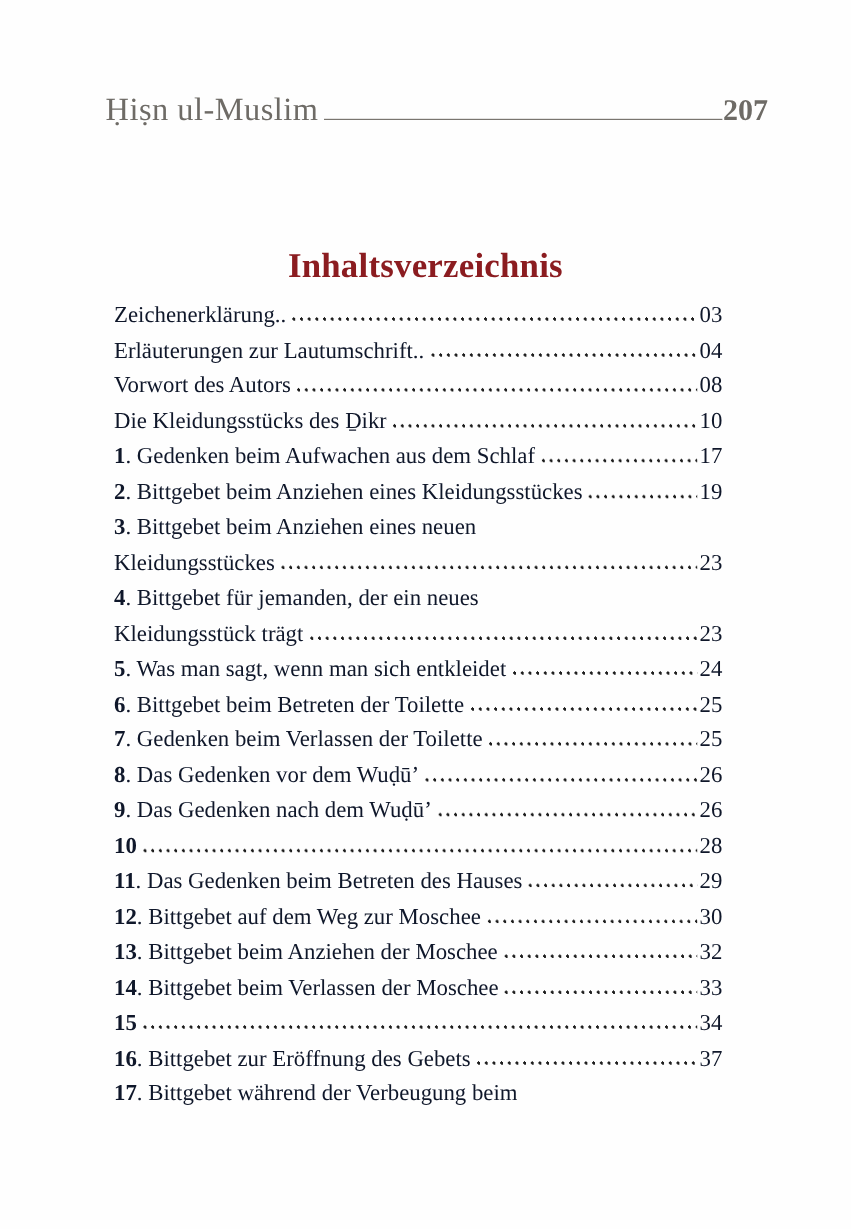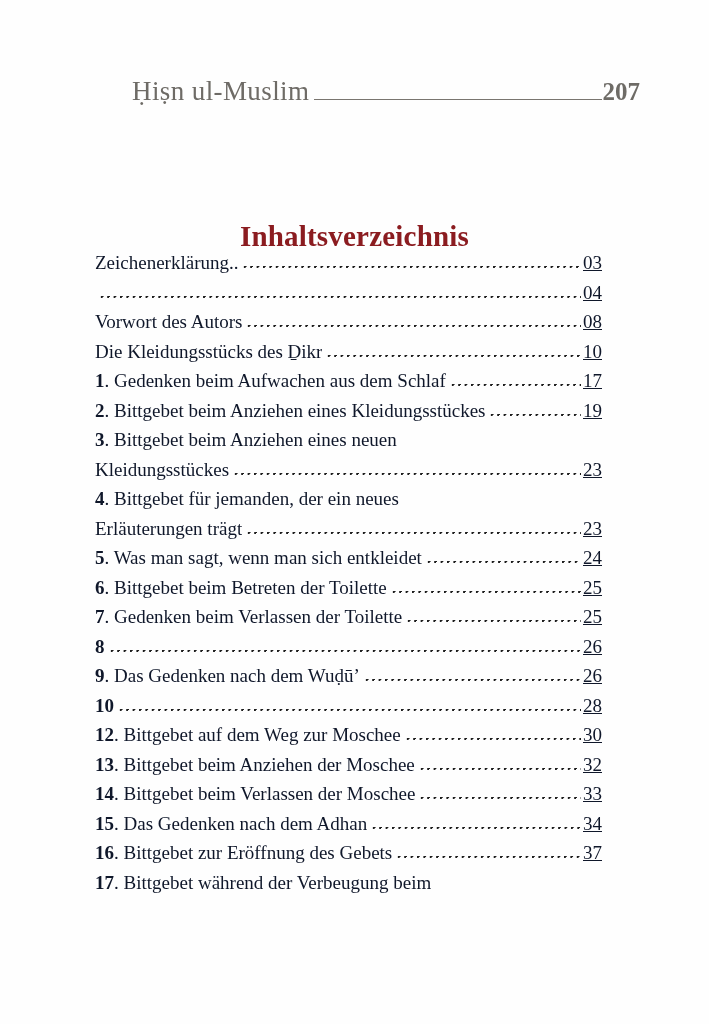--- a/index.html
+++ b/index.html
@@ -22,38 +22,37 @@
     left: 88px; top: 76px;
     width: 552px;
     display: flex;
     align-items: baseline;
     color: #6e6b66;
     white-space: nowrap;
   }
   .book-title {
     font-size: 27px;
     letter-spacing: 0.4px;
-    margin-left: 44px;
   }
   .header-rule {
     flex: 1 1 auto;
     height: 0;
     border-bottom: 1.6px solid #79756f;
     margin: 0 1px 0 5px;
     min-width: 20px;
   }
   .page-number {
     font-size: 25px;
     font-weight: bold;
   }
 
   
   .toc-title {
     position: absolute;
-    left: 0; top: 220px;
+    left: 0; top: 206px;
     width: 709px;
     margin: 0;
     text-align: center;
     font-size: 29px;
     font-weight: bold;
     color: #8b1c20;
     letter-spacing: 0.2px;
   }
 
   
@@ -74,21 +73,21 @@
   .toc-row .txt { flex: 0 1 auto; overflow: hidden; }
   .toc-row .dots {
     flex: 1 1 auto;
     min-width: 8px;
     height: 6px;
     margin: 0 2px 0 4px;
     background-image: radial-gradient(circle 1.3px at 3px 3.8px, #1d1d1d 98%, transparent 100%);
     background-size: 6.4px 6px;
     background-repeat: repeat-x;
   }
-  .toc-row .pg { flex: 0 0 auto; text-decoration: underline; }
+  .toc-row .pg { flex: 0 0 auto; }
 </style>
 </head>
 <body>
 
 <div class="page">
 
   <div class="header">
     <span class="book-title">Ḥiṣn ul-Muslim</span>
     <span class="header-rule"></span>
     <span class="page-number">207</span>
@@ -96,20 +95,21 @@
 
   <h1 class="toc-title">Inhaltsverzeichnis</h1>
 
   <div class="toc" id="toc-list">
       <div class="toc-row">
         <span class="txt">Zeichenerklärung..</span>
         <span class="dots"></span>
         <span class="pg">03</span>
       </div>
       <div class="toc-row">
+        <span class="txt">Erläuterungen zur Lautumschrift..</span>
         <span class="dots"></span>
         <span class="pg">04</span>
       </div>
       <div class="toc-row">
         <span class="txt">Vorwort des Autors</span>
         <span class="dots"></span>
         <span class="pg">08</span>
       </div>
       <div class="toc-row">
         <span class="txt">Die Kleidungsstücks des Ḏikr</span>
@@ -135,21 +135,21 @@
       <div class="toc-row">
         <span class="txt">Kleidungsstückes</span>
         <span class="dots"></span>
         <span class="pg">23</span>
       </div>
       <div class="toc-row">
         <span class="num">4</span>
         <span class="txt">. Bittgebet für jemanden, der ein neues</span>
       </div>
       <div class="toc-row">
-        <span class="txt">Erläuterungen trägt</span>
+        <span class="txt">Kleidungsstück trägt</span>
         <span class="dots"></span>
         <span class="pg">23</span>
       </div>
       <div class="toc-row">
         <span class="num">5</span>
         <span class="txt">. Was man sagt, wenn man sich entkleidet</span>
         <span class="dots"></span>
         <span class="pg">24</span>
       </div>
       <div class="toc-row">
@@ -159,55 +159,61 @@
         <span class="pg">25</span>
       </div>
       <div class="toc-row">
         <span class="num">7</span>
         <span class="txt">. Gedenken beim Verlassen der Toilette</span>
         <span class="dots"></span>
         <span class="pg">25</span>
       </div>
       <div class="toc-row">
         <span class="num">8</span>
+        <span class="txt">. Das Gedenken vor dem Wuḍū’</span>
         <span class="dots"></span>
         <span class="pg">26</span>
       </div>
       <div class="toc-row">
         <span class="num">9</span>
         <span class="txt">. Das Gedenken nach dem Wuḍū’</span>
         <span class="dots"></span>
         <span class="pg">26</span>
       </div>
       <div class="toc-row">
         <span class="num">10</span>
         <span class="dots"></span>
         <span class="pg">28</span>
       </div>
       <div class="toc-row">
+        <span class="num">11</span>
+        <span class="txt">. Das Gedenken beim Betreten des Hauses</span>
+        <span class="dots"></span>
+        <span class="pg">29</span>
+      </div>
+      <div class="toc-row">
         <span class="num">12</span>
         <span class="txt">. Bittgebet auf dem Weg zur Moschee</span>
         <span class="dots"></span>
         <span class="pg">30</span>
       </div>
       <div class="toc-row">
         <span class="num">13</span>
         <span class="txt">. Bittgebet beim Anziehen der Moschee</span>
         <span class="dots"></span>
         <span class="pg">32</span>
       </div>
       <div class="toc-row">
         <span class="num">14</span>
         <span class="txt">. Bittgebet beim Verlassen der Moschee</span>
         <span class="dots"></span>
         <span class="pg">33</span>
       </div>
       <div class="toc-row">
         <span class="num">15</span>
-        <span class="txt">. Das Gedenken nach dem Adhan</span>
         <span class="dots"></span>
         <span class="pg">34</span>
       </div>
       <div class="toc-row">
         <span class="num">16</span>
         <span class="txt">. Bittgebet zur Eröffnung des Gebets</span>
         <span class="dots"></span>
         <span class="pg">37</span>
       </div>
       <div class="toc-row">

